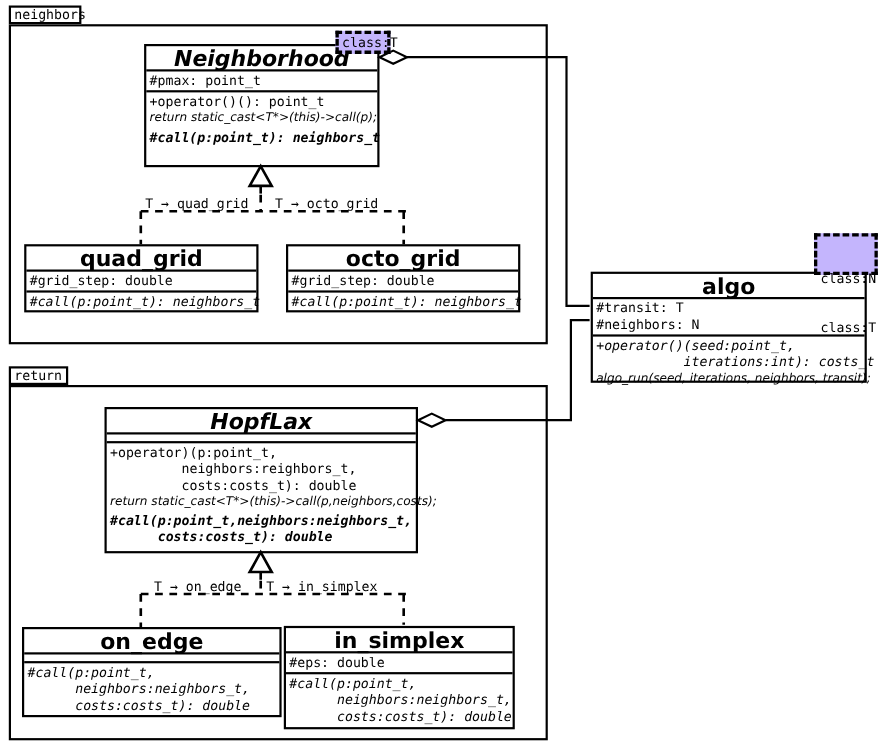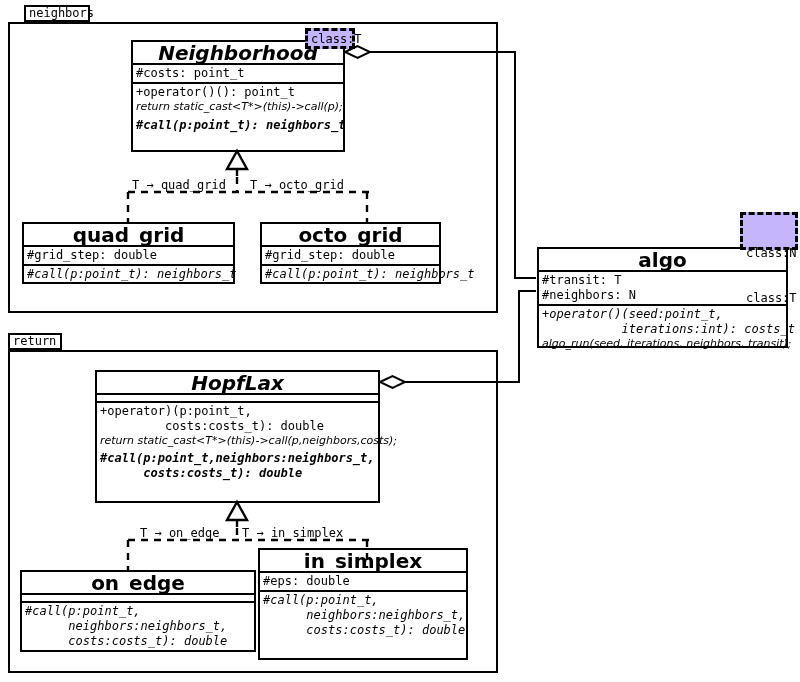--- a/index.html
+++ b/index.html
@@ -24,21 +24,21 @@
           z-index:4;white-space:pre;background:transparent}
   #rel-svg{position:absolute;left:0;top:0;z-index:3;pointer-events:none}
   .gap5{margin-top:5px}
   .gap4{margin-top:4px}
 </style>
 </head>
 <body>
 
 <div id="canvas">
 
-  <div class="pkgtab" style="left:24px;top:5px;width:66px">neighbors</div>
+  <div class="pkgtab" style="left:8px;top:5px;width:66px">neighbors</div>
   <div class="pkg" style="left:8px;top:22px;width:490px;height:291px"></div>
 
   <div class="pkgtab" style="left:8px;top:333px;width:54px">return</div>
   <div class="pkg" style="left:8px;top:350px;width:490px;height:323px"></div>
 
   <svg id="rel-svg" width="800" height="682" viewBox="0 0 800 682">
 
     <path d="M370,52 H515 V278 H536" fill="none" stroke="#000" stroke-width="2"></path>
     <polygon points="345,52 357.5,46 370,52 357.5,58" fill="#fff" stroke="#000" stroke-width="2"></polygon>
 
@@ -60,41 +60,41 @@
       <path d="M237,528 V540"></path>
       <path d="M128,540 H371"></path>
       <path d="M128,540 V570"></path>
       <path d="M367,540 V568"></path>
     </g>
   </svg>
 
   <div class="cls" style="left:131px;top:40px;width:214px;height:112px">
     <div class="cname names-italic">Neighborhood</div>
     <div class="sec">
-      <div class="code">#costs: point_t</div>
+      <div class="code">#pmax: point_t</div>
     </div>
     <div class="sec">
       <div class="code">+operator()(): point_t</div>
       <div class="codesm">return static_cast&lt;T*&gt;(this)-&gt;call(p);</div>
       <div class="codebi gap5">#call(p:point_t): neighbors_t</div>
     </div>
   </div>
   <div class="tmpl" style="left:305px;top:28px;width:50px;height:21px">class:T</div>
 
   <div class="cls" style="left:22px;top:222px;width:213px;height:62px">
     <div class="cname">quad_grid</div>
     <div class="sec">
       <div class="code">#grid_step: double</div>
     </div>
     <div class="sec">
       <div class="codei">#call(p:point_t): neighbors_t</div>
     </div>
   </div>
 
-  <div class="cls" style="left:260px;top:222px;width:181px;height:62px">
+  <div class="cls" style="left:260px;top:222px;width:213px;height:62px">
     <div class="cname">octo_grid</div>
     <div class="sec">
       <div class="code">#grid_step: double</div>
     </div>
     <div class="sec">
       <div class="codei">#call(p:point_t): neighbors_t</div>
     </div>
   </div>
 
   <div class="cls" style="left:537px;top:247px;width:251px;height:101px">
@@ -112,38 +112,39 @@
   <div class="tmpl" style="left:740px;top:212px;width:58px;height:38px">
     <div>class:N</div>
     <div>class:T</div>
   </div>
 
   <div class="cls" style="left:95px;top:370px;width:285px;height:133px">
     <div class="cname names-italic">HopfLax</div>
     <div class="emptysec"></div>
     <div class="sec">
       <div class="code">+operator)(p:point_t,</div>
+      <div class="code">         neighbors:reighbors_t,</div>
       <div class="code">         costs:costs_t): double</div>
       <div class="codesm">return static_cast&lt;T*&gt;(this)-&gt;call(p,neighbors,costs);</div>
       <div class="codebi gap4">#call(p:point_t,neighbors:neighbors_t,</div>
       <div class="codebi">      costs:costs_t): double</div>
     </div>
   </div>
 
   <div class="cls" style="left:20px;top:570px;width:236px;height:82px">
     <div class="cname">on_edge</div>
     <div class="emptysec"></div>
     <div class="sec">
       <div class="codei">#call(p:point_t,</div>
       <div class="codei">      neighbors:neighbors_t,</div>
       <div class="codei">      costs:costs_t): double</div>
     </div>
   </div>
 
-  <div class="cls" style="left:258px;top:548px;width:210px;height:112px">
+  <div class="cls" style="left:258px;top:569px;width:210px;height:94px">
     <div class="cname">in_simplex</div>
     <div class="sec">
       <div class="code">#eps: double</div>
     </div>
     <div class="sec">
       <div class="codei">#call(p:point_t,</div>
       <div class="codei">      neighbors:neighbors_t,</div>
       <div class="codei">      costs:costs_t): double</div>
     </div>
   </div>

